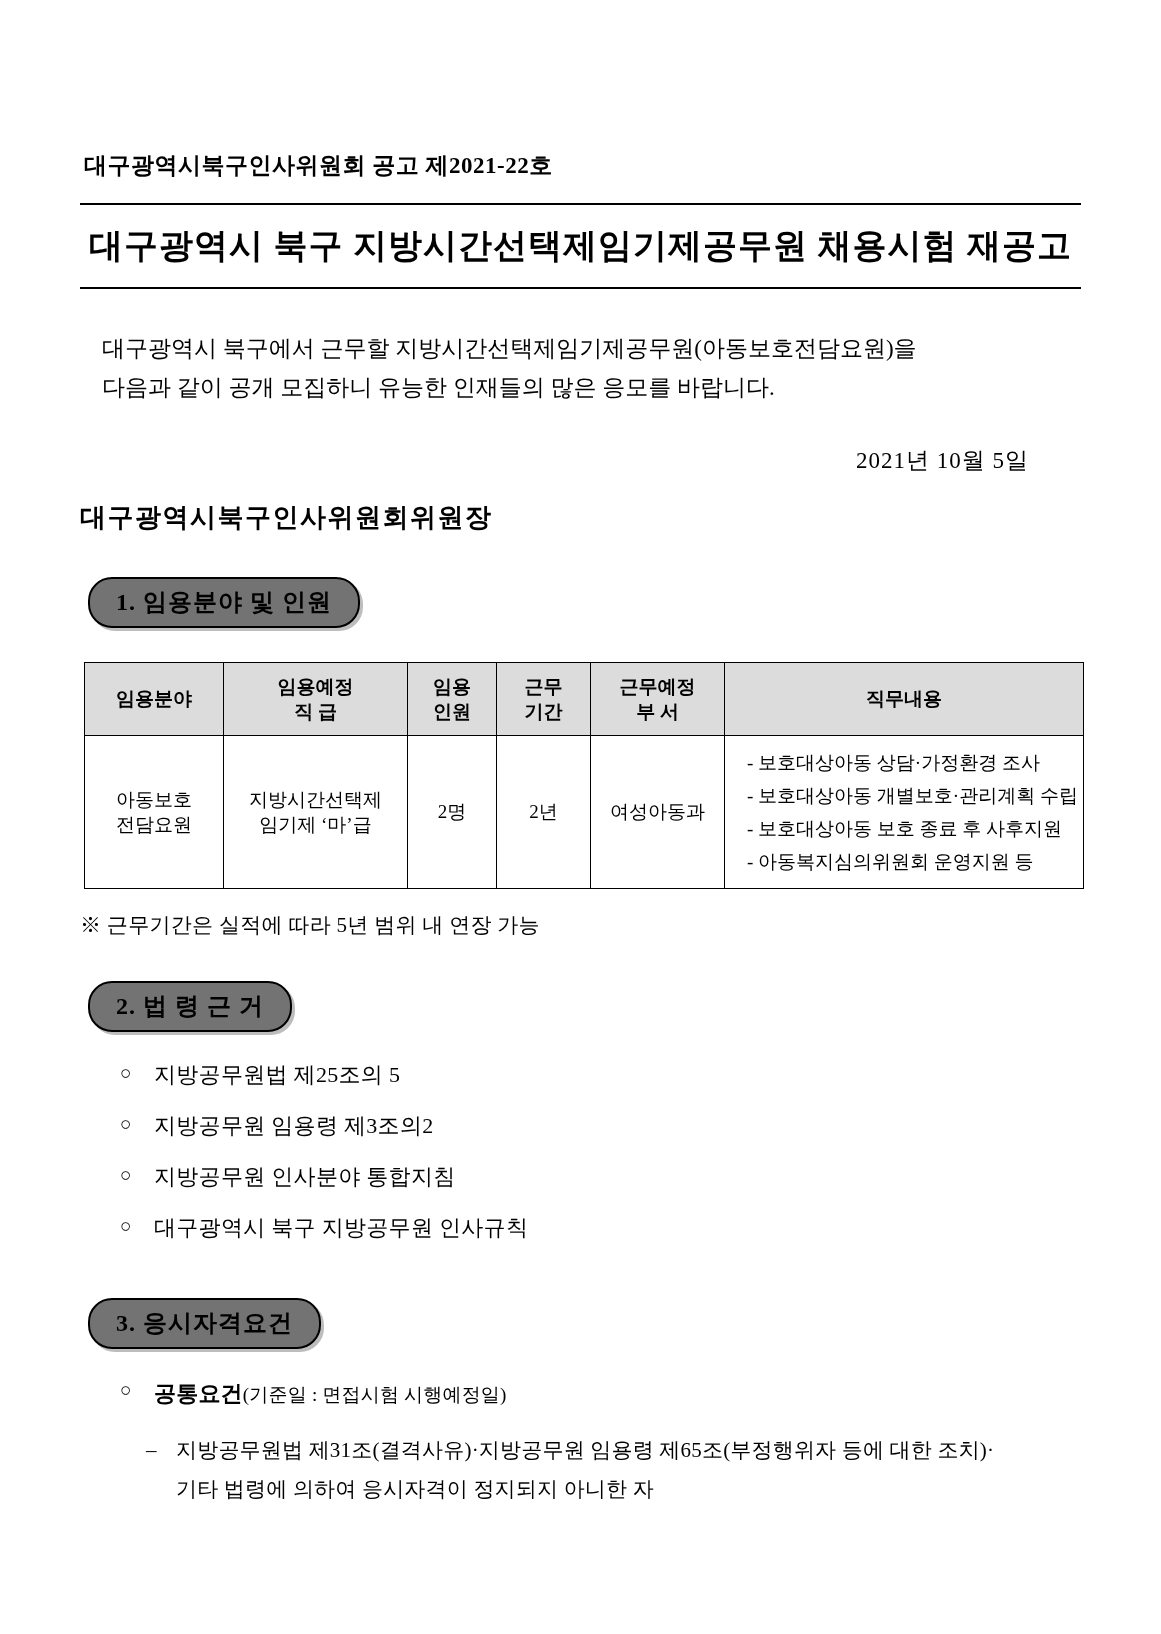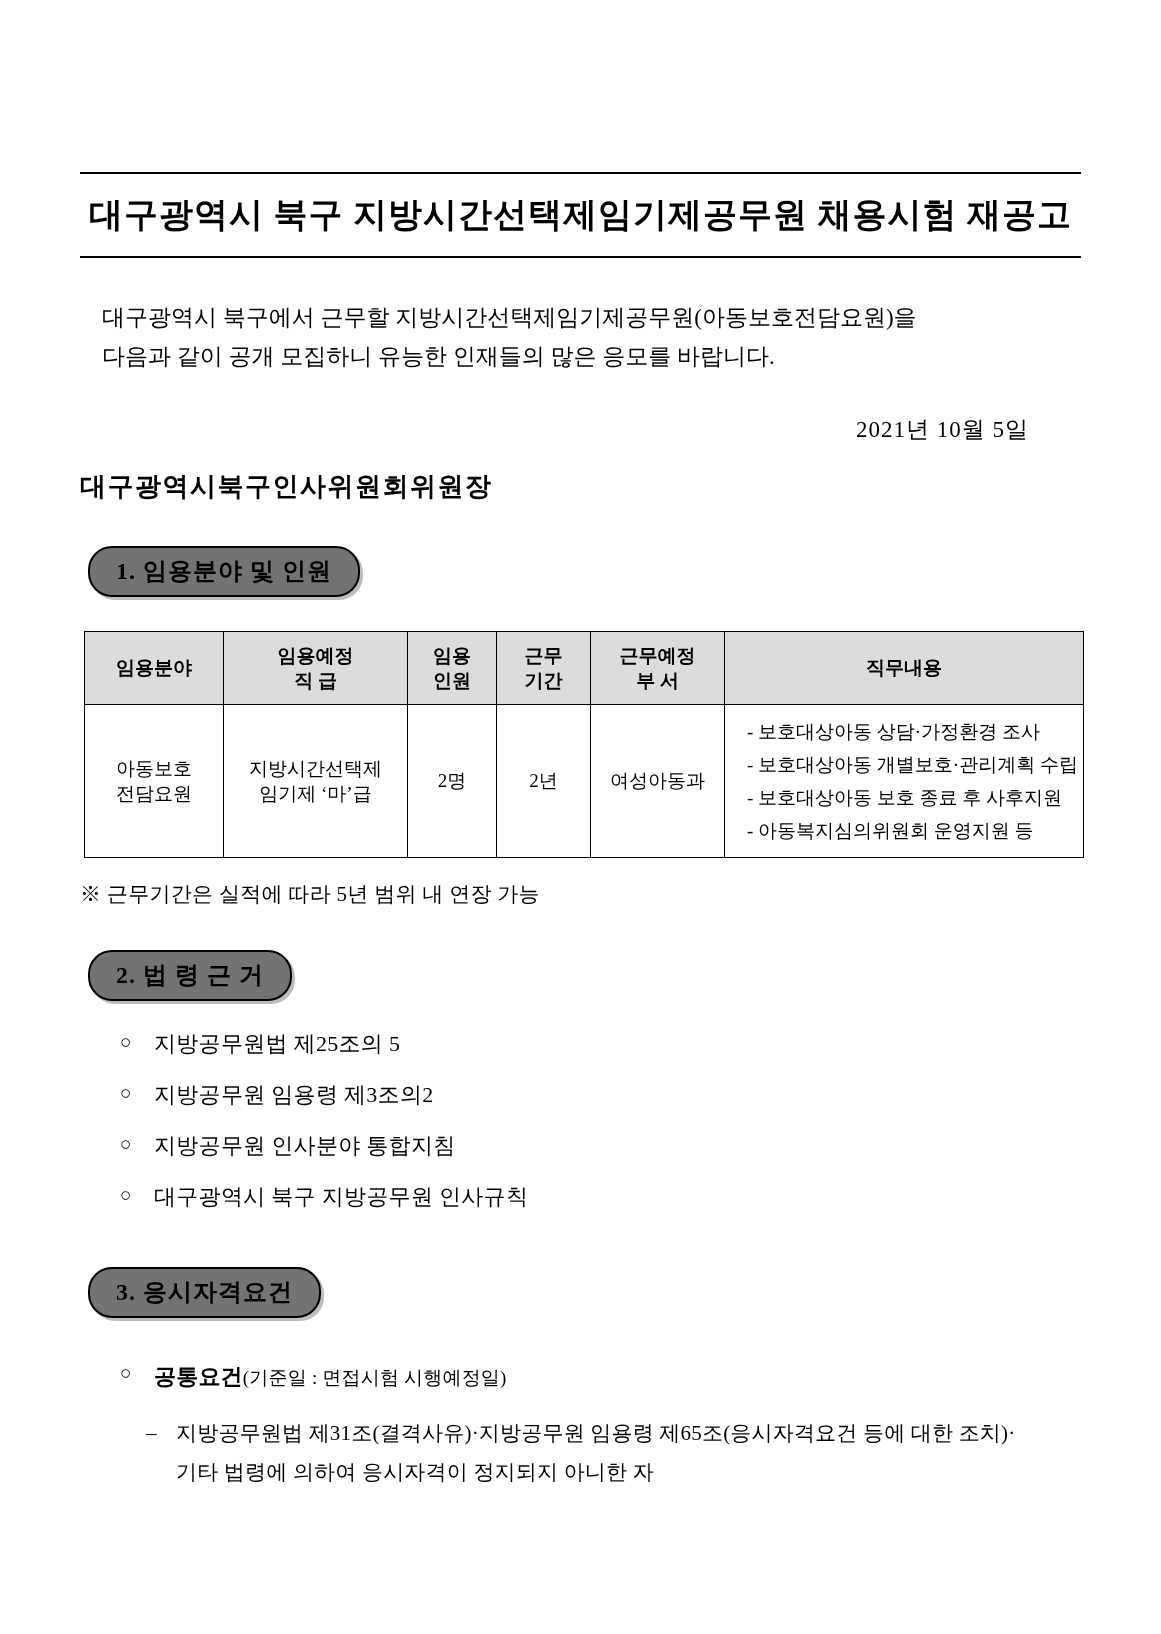--- a/index.html
+++ b/index.html
@@ -138,21 +138,21 @@
   }
   ul.circle-list li::before {
     content: "○";
     position: absolute;
     left: 0;
     top: 0;
     font-size: 19px;
   }
 
   
-  .q-block { margin-top: 44px; padding-left: 40px; }
+  .q-block { margin-top: 30px; padding-left: 40px; }
   .q-line {
     font-size: 22px;
     position: relative;
     padding-left: 34px;
     margin-bottom: 20px;
     letter-spacing: 0.2px;
   }
   .q-line::before {
     content: "○";
     position: absolute;
@@ -185,20 +185,21 @@
     padding-left: 34px;
     line-height: 1.9;
     letter-spacing: 0.2px;
   }
 </style>
 </head>
 <body>
 
 <div class="page">
 
+  <div class="doc-number">대구광역시북구인사위원회 공고 제2021-22호</div>
 
   <div class="rule-top"></div>
   <div class="doc-title">대구광역시 북구 지방시간선택제임기제공무원 채용시험 재공고</div>
   <div class="rule-bottom"></div>
 
   <div class="intro">
     <p>대구광역시 북구에서 근무할 지방시간선택제임기제공무원(아동보호전담요원)을</p>
     <p>다음과 같이 공개 모집하니 유능한 인재들의 많은 응모를 바랍니다.</p>
   </div>
 
@@ -271,18 +272,18 @@
   <div class="sec-wrap" style="margin-top:52px">
     <span class="section-head">3. 응시자격요건</span>
   </div>
 
   <div class="q-block">
     <div class="q-line">
       <span class="lbl">공통요건</span><span class="sub">(기준일 : 면접시험 시행예정일)</span>
     </div>
 
     <div class="dash-block">
-      <div class="dash-line">지방공무원법 제31조(결격사유)·지방공무원 임용령 제65조(응시자격요건 등에 대한 조치)·</div>
+      <div class="dash-line">지방공무원법 제31조(결격사유)·지방공무원 임용령 제65조(부정행위자 등에 대한 조치)·</div>
       <div class="dash-cont">기타 법령에 의하여 응시자격이 정지되지 아니한 자</div>
     </div>
   </div>
 
 </div>
 
 </body></html>

